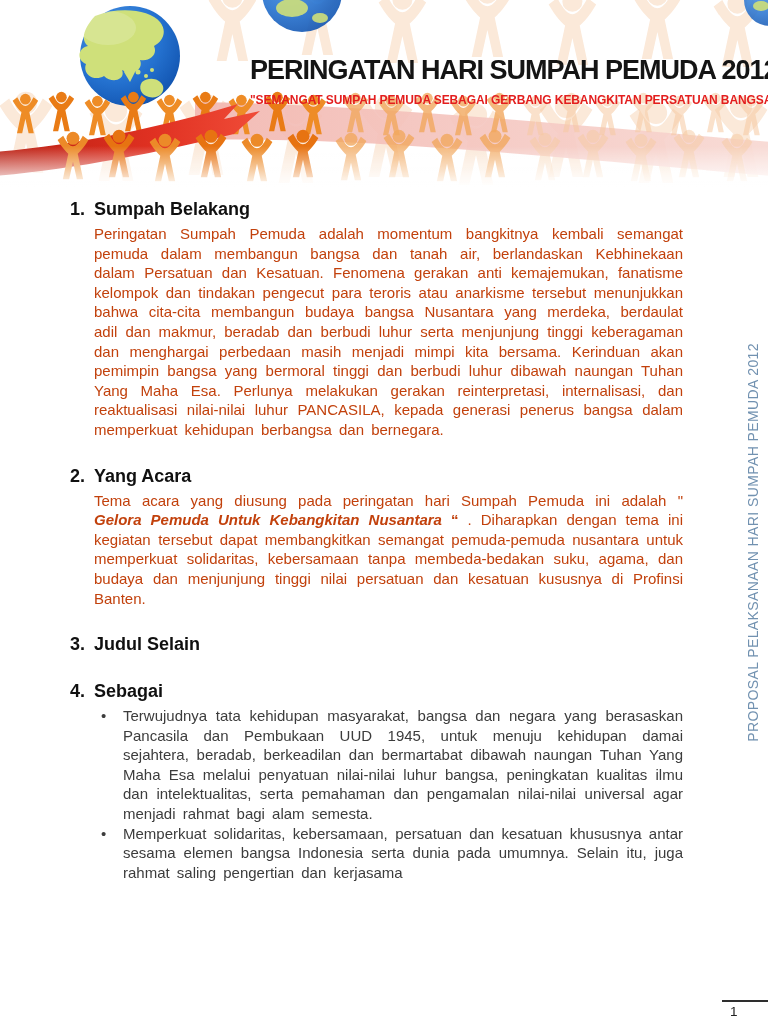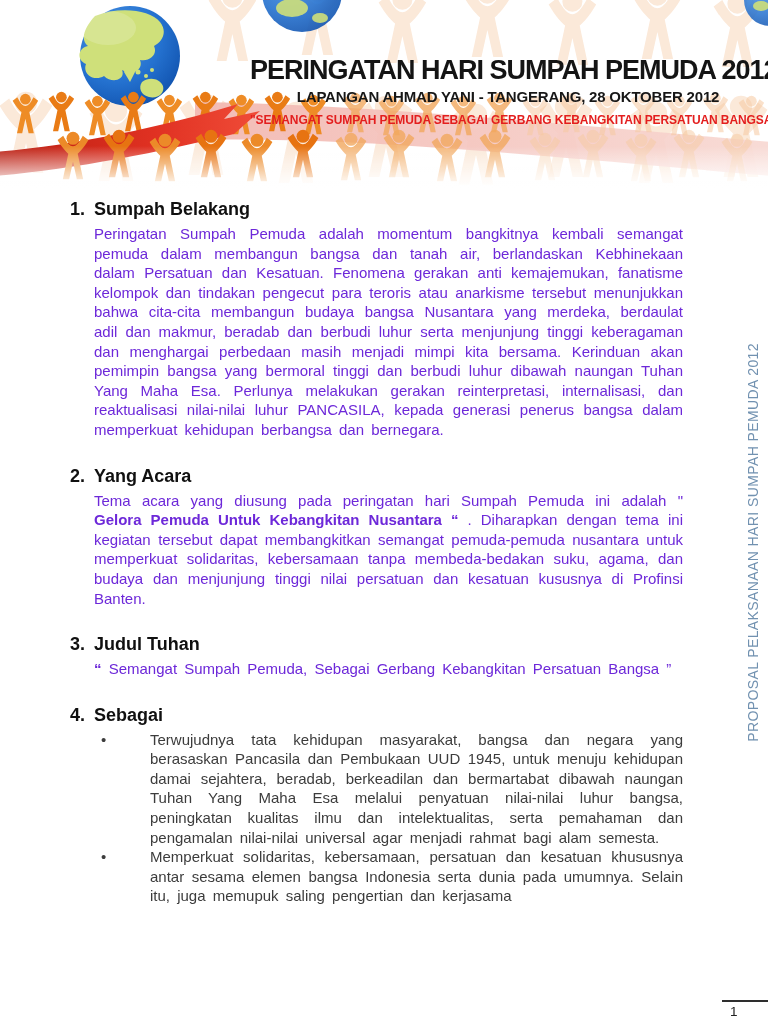--- a/index.html
+++ b/index.html
@@ -23,28 +23,28 @@
     font-size:12px; font-weight:bold; color:#e31e1e; margin-top:8px;
     letter-spacing:-0.1px; white-space:nowrap;
   }
   
   .doc { position:absolute; top:199px; left:70px; width:613px; color:#3a3a3a; }
   .sec { margin-bottom:26px; }
   .sec-head { display:flex; font-weight:bold; font-size:18px; color:#101010; margin-bottom:4px; }
   .sec-num { width:24px; flex:none; }
   .sec-body {
     margin-left:24px; font-size:15px; line-height:19.6px;
-    text-align:justify; word-spacing:3px; color:#6d28d9;
-  }
-  .theme { font-weight:bold; }
+    text-align:justify; word-spacing:3px; color:#c2410c;
+  }
+  .theme { font-weight:bold; font-style:italic; }
   .bq { font-weight:bold; }
   ul.bullets { margin:0 0 0 24px; padding:0; list-style:none; }
   ul.bullets li { display:flex; font-size:15px; line-height:19.6px; color:#3c3c3c; }
   .bmark { width:22px; flex:none; padding-left:7px; }
-  .btext { flex:1; text-align:justify; word-spacing:3px;margin-left:27px; }
+  .btext { flex:1; text-align:justify; word-spacing:3px; }
   
   .vtext {
     position:absolute; top:343px; right:7px;
     writing-mode:vertical-rl; transform:rotate(180deg);
     font-size:14px; letter-spacing:0.4px; color:#7191b0; white-space:nowrap;
   }
   
   .pagefoot {
     position:absolute; top:1000px; left:722px; width:46px;
     border-top:2px solid #2e2e2e; padding-top:2px;
@@ -166,21 +166,20 @@
         <use href="#prs" transform="translate(620,134) scale(1.75)" fill="#f6c9a0" opacity=".5"></use>
         <use href="#prs" transform="translate(668,130) scale(1.75)" fill="#f6c9a0" opacity=".5"></use>
         <use href="#prs" transform="translate(716,134) scale(1.75)" fill="#f6c9a0" opacity=".5"></use>
       </g>
 
       <rect x="0" y="146" width="768" height="42" fill="url(#fade)"></rect>
     </svg>
 
     <div class="hdr-text">
       <div class="hdr-title">PERINGATAN HARI SUMPAH PEMUDA 2012</div>
-      <div class="hdr-sub">LAPANGAN AHMAD YANI - TANGERANG, 28 OKTOBER 2012</div>
       <div class="hdr-quote">"SEMANGAT SUMPAH PEMUDA SEBAGAI GERBANG KEBANGKITAN PERSATUAN BANGSA"</div>
     </div>
   </div>
 
   <div class="doc">
 
     <div class="sec">
       <div class="sec-head">
         <span class="sec-num">1.</span>
         <span>Sumpah Belakang</span>
@@ -192,38 +191,37 @@
       <div class="sec-head">
         <span class="sec-num">2.</span>
         <span>Yang Acara</span>
       </div>
       <div class="sec-body"><span>Tema acara yang diusung pada peringatan hari Sumpah Pemuda ini adalah " </span><span class="theme">Gelora Pemuda Untuk Kebangkitan Nusantara</span><span class="bq"> “</span><span> . Diharapkan dengan tema ini kegiatan tersebut dapat membangkitkan semangat pemuda-pemuda nusantara untuk memperkuat solidaritas, kebersamaan tanpa membeda-bedakan suku, agama, dan budaya dan menjunjung tinggi nilai persatuan dan kesatuan kususnya di Profinsi Banten.</span></div>
     </div>
 
     <div class="sec">
       <div class="sec-head">
         <span class="sec-num">3.</span>
-        <span>Judul Tuhan</span>
-      </div>
-      <div class="sec-body"><span class="bq">“</span><span> Semangat Sumpah Pemuda, Sebagai Gerbang Kebangkitan Persatuan Bangsa ”</span></div>
+        <span>Judul Selain</span>
+      </div>
     </div>
 
     <div class="sec">
       <div class="sec-head">
         <span class="sec-num">4.</span>
         <span>Sebagai</span>
       </div>
       <ul class="bullets">
         <li>
           <span class="bmark">•</span>
           <span class="btext">Terwujudnya tata kehidupan masyarakat, bangsa dan negara yang berasaskan Pancasila dan Pembukaan UUD 1945, untuk menuju kehidupan damai sejahtera, beradab, berkeadilan dan bermartabat dibawah naungan Tuhan Yang Maha Esa melalui penyatuan nilai-nilai luhur bangsa, peningkatan kualitas ilmu dan intelektualitas, serta pemahaman dan pengamalan nilai-nilai universal agar menjadi rahmat bagi alam semesta.</span>
         </li>
         <li>
           <span class="bmark">•</span>
-          <span class="btext">Memperkuat solidaritas, kebersamaan, persatuan dan kesatuan khususnya antar sesama elemen bangsa Indonesia serta dunia pada umumnya. Selain itu, juga memupuk saling pengertian dan kerjasama</span>
+          <span class="btext">Memperkuat solidaritas, kebersamaan, persatuan dan kesatuan khususnya antar sesama elemen bangsa Indonesia serta dunia pada umumnya. Selain itu, juga rahmat saling pengertian dan kerjasama</span>
         </li>
       </ul>
     </div>
 
   </div>
 
   <div class="vtext">PROPOSAL PELAKSANAAN HARI SUMPAH PEMUDA 2012</div>
 
   <div class="pagefoot">
     <span>1</span>

